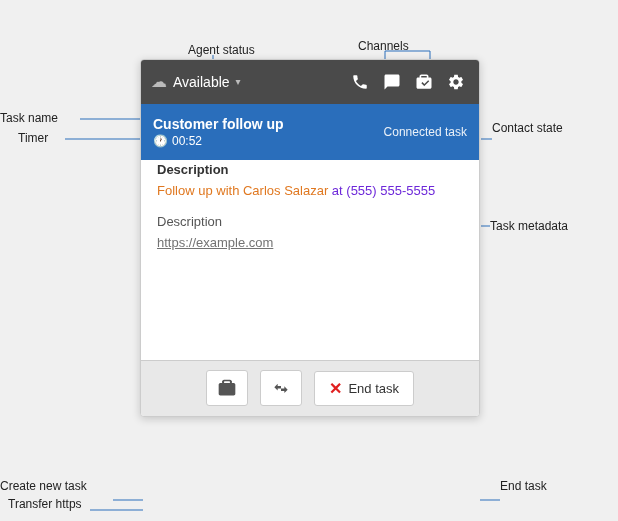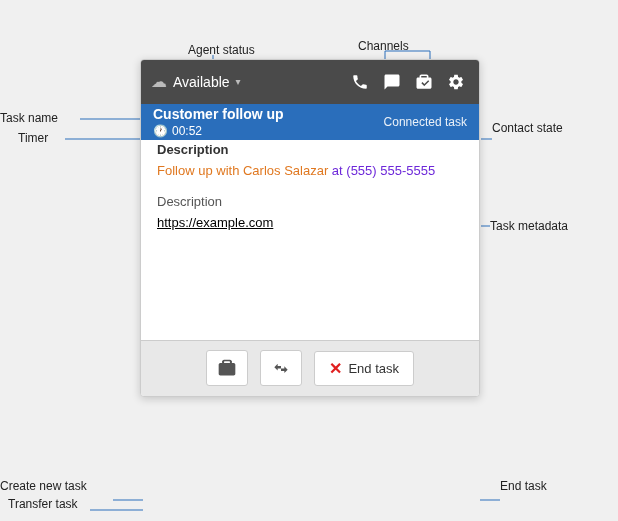--- a/index.html
+++ b/index.html
@@ -85,21 +85,21 @@
       border-radius: 3px;
       display: flex;
       align-items: center;
       justify-content: center;
     }
 
     
     .task-bar {
       background: #2a6ebb;
       color: #fff;
-      padding: 2px 12px;
+      padding: 12px 12px;
       display: flex;
       align-items: center;
       justify-content: space-between;
     }
 
     .task-bar .task-name {
       font-weight: bold;
       font-size: 14px;
     }
 
@@ -146,21 +146,21 @@
     }
 
     .references-section .attachment-label {
       font-size: 13px;
       color: #555;
       margin-bottom: 4px;
     }
 
     .references-section .url-link {
       font-size: 13px;
-      color: #000000;
+      color: #737373;
       text-decoration: underline;
       cursor: pointer;
     }
 
     
     .widget-footer {
       background: #e8e8e8;
       border-top: 1px solid #ccc;
       display: flex;
       align-items: center;
@@ -255,21 +255,21 @@
   <div class="annotation ann-task-name">Task name</div>
 
   <div class="annotation ann-timer">Timer</div>
 
   <div class="annotation ann-contact-state">Contact state</div>
 
   <div class="annotation ann-task-metadata">Task metadata</div>
 
   <div class="annotation ann-create-task">Create new task</div>
 
-  <div class="annotation ann-transfer-task">Transfer task</div>
+  <div class="annotation ann-transfer-task">Transfer https</div>
 
   <div class="annotation ann-end-task">End task</div>
 
   <svg style="position:absolute;top:0;left:0;width:618px;height:521px;pointer-events:none;">
 
     <line x1="213" y1="24" x2="213" y2="44" stroke="#2a6ebb" stroke-width="1"></line>
 
     <line x1="385" y1="20" x2="385" y2="44" stroke="#2a6ebb" stroke-width="1"></line>
     <line x1="385" y1="20" x2="430" y2="20" stroke="#2a6ebb" stroke-width="1"></line>
     <line x1="430" y1="20" x2="430" y2="44" stroke="#2a6ebb" stroke-width="1"></line>

